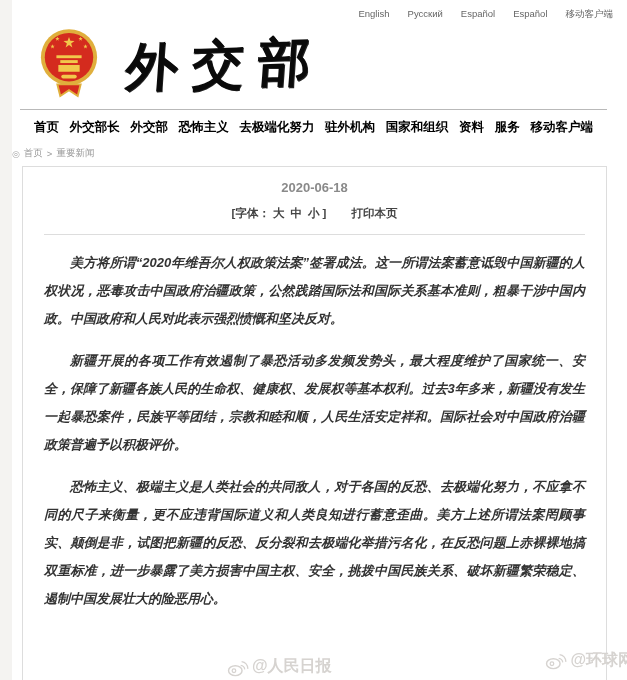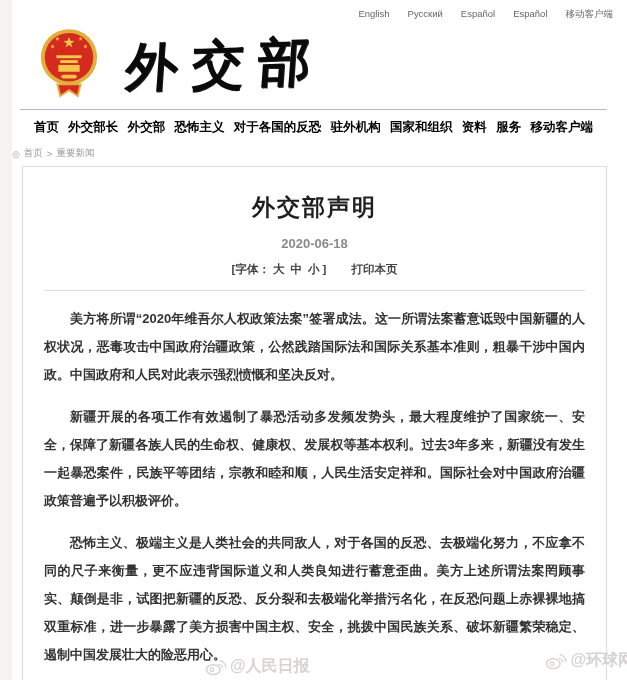--- a/index.html
+++ b/index.html
@@ -72,30 +72,31 @@
   }
   .article-toolbar .size-btn { cursor:pointer; margin:0 3px; }
   .article-toolbar .print-btn { margin-left:22px; cursor:pointer; }
   .divider { border-top:1px solid #ddd; margin-top:13px; }
 
   .article-body { margin-top:6px; }
   .article-body p {
     font-size:13px; font-weight:600; color:#333;
     line-height:28px; text-align:justify; text-indent:2em;
     margin-top:14px;
+    font-style:italic;
   }
 
   
   .watermark {
     position:absolute;
     display:flex; align-items:center; gap:3px;
     font-size:16px; font-weight:bold; color:#d6d3d0;
     white-space:nowrap; pointer-events:none;
   }
-  .wm-left  { left:182px; bottom:8px; }
+  .wm-left  { left:204px; bottom:8px;align-items:flex-end; }
   .wm-right { right:-28px; bottom:14px; }
   .wm-icon { width:22px; height:18px; }
 </style>
 </head>
 <body>
 
 <div class="lang-bar">
   <span>English</span>
   <span>Русский</span>
   <span>Español</span>
@@ -119,37 +120,36 @@
     <rect x="24" y="48" width="16" height="4" rx="2" fill="#f2c84b"></rect>
   </svg>
   <div class="calligraphy">外交部</div>
 </div>
 
 <div class="nav">
   <a>首页</a>
   <a>外交部长</a>
   <a>外交部</a>
   <a>恐怖主义</a>
-  <a>对于各国的反恐</a>
+  <a>去极端化努力</a>
   <a>驻外机构</a>
   <a>国家和组织</a>
   <a>资料</a>
   <a>服务</a>
   <a>移动客户端</a>
 </div>
 
 <div class="breadcrumb">
   <span class="bc-icon">◎</span>
   <a>首页</a>
   <span>&gt;</span>
   <span>重要新闻</span>
 </div>
 
 <div class="article-box">
-  <h1 class="article-title">外交部声明</h1>
   <div class="article-date">2020-06-18</div>
 
   <div class="article-toolbar">
     <span>[字体：</span><span class="size-btn">大</span><span class="size-btn">中</span><span class="size-btn">小</span><span>]</span>
     <span class="print-btn">打印本页</span>
   </div>
 
   <div class="divider"></div>
 
   <div class="article-body">

